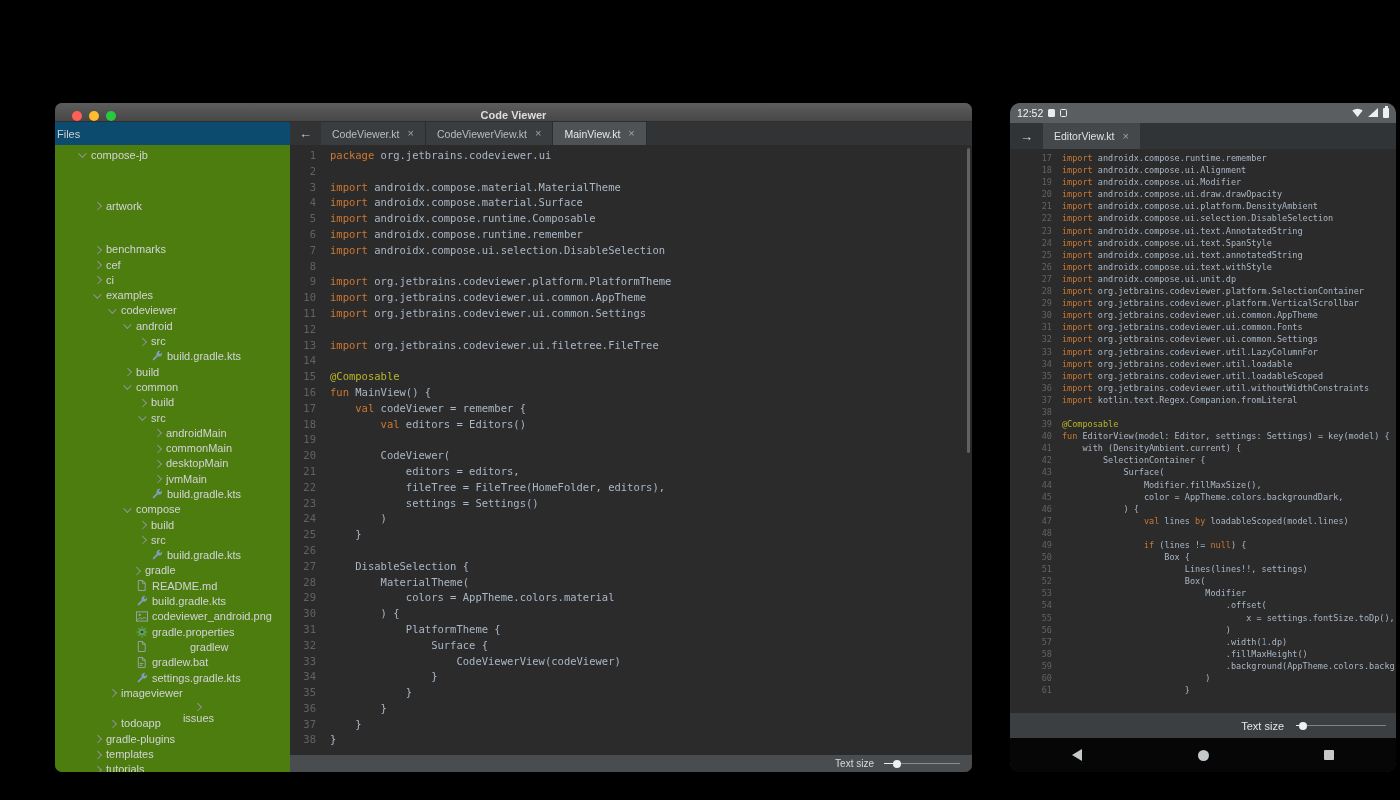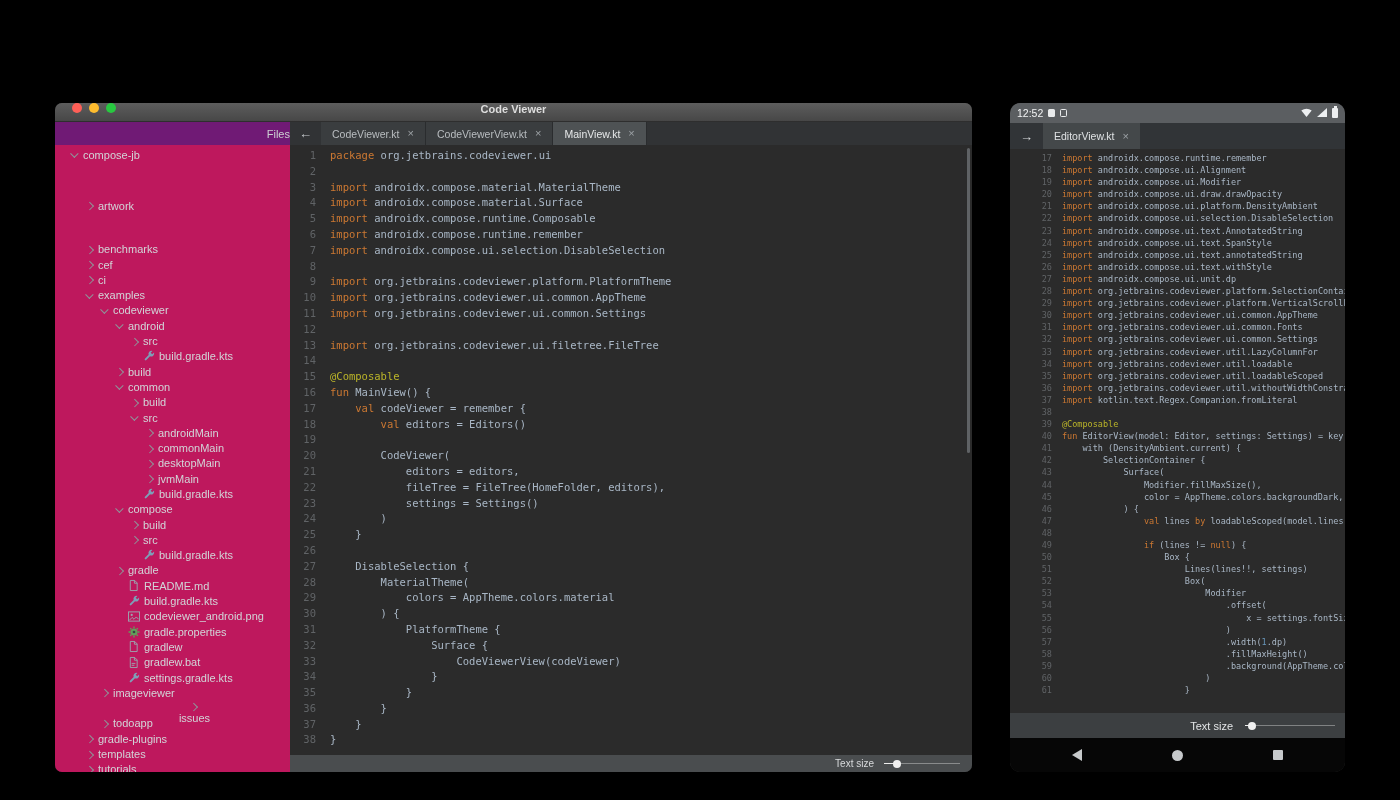--- a/index.html
+++ b/index.html
@@ -5,40 +5,40 @@
   * { box-sizing: border-box; margin: 0; padding: 0; }
   html,body { width: 1400px; height: 800px; background: #000; overflow: hidden;
     font-family: "Liberation Sans", sans-serif; position: relative; }
 
   
   .mac-window { position: absolute; left: 55px; top: 103px; width: 917px; height: 669px;
     border-radius: 7px; overflow: hidden; background: #2B2B2B;
     box-shadow: 0 18px 60px rgba(0,0,0,.65); display: flex; flex-direction: column; }
   .titlebar { height: 19px; flex: 0 0 auto; position: relative;
     background: linear-gradient(#5d5d5d, #474747); border-bottom: 1px solid #2e2e2e;
-    display: flex; align-items: flex-start; padding-left: 8px; }
+    display: flex; align-items: flex-end; padding-left: 8px; }
   .lights { display: flex; gap: 7px; margin-left: 9px; z-index: 2; }
   .light { width: 10px; height: 10px; border-radius: 50%; }
   .light.red { background: #FF5F57; } .light.yellow { background: #FEBC2E; } .light.green { background: #28C840; }
   .mac-title { position: absolute; left: 0; right: 0; text-align: center;
     font-size: 11px; font-weight: 700; color: #DEDEDE; }
 
   .header-row { display: flex; height: 23px; flex: 0 0 auto; }
-  .files-header { width: 235px; flex: 0 0 auto; background: #701a75; color: #CDD0D3;
-    font-size: 11px; display: flex; align-items: center; padding-left: 14px; justify-content: flex-end; }
+  .files-header { width: 235px; flex: 0 0 auto; background: #0c4a6e; color: #CDD0D3;
+    font-size: 11px; display: flex; align-items: center; padding-left: 2px; }
   .tabstrip { flex: 1; background: #313335; display: flex; align-items: stretch; min-width: 0; }
   .back-arrow { color: #C8CCCF; font-size: 13px; display: flex; align-items: center; padding: 0 9px; }
   .tabs { display: flex; }
   .tab { display: flex; align-items: center; gap: 8px; padding: 0 11px; font-size: 10.5px;
     color: #B9BDC0; background: #3A3D3F; border-right: 1px solid #2A2C2E; white-space: nowrap; }
   .tab.active { background: #4E5254; color: #E6E8E9; }
   .tab-close { color: #9DA2A6; font-size: 11px; line-height: 1; }
 
   .body-row { flex: 1; display: flex; min-height: 0; }
-  .sidebar { width: 235px; flex: 0 0 auto; background: #be185d; overflow: hidden; padding-top: 2px; }
+  .sidebar { width: 235px; flex: 0 0 auto; background: #4d7c0f; overflow: hidden; padding-top: 2px; padding-left: 8px; }
   .tree-row { height: 15.3px; display: flex; align-items: center; font-size: 11px;
     color: #D2D5D8; white-space: nowrap; cursor: default; }
   .chev { width: 11px; height: 11px; position: relative; flex: 0 0 auto; margin-right: 3px; }
   .chev::before { content: ""; position: absolute; left: 3px; top: 3px; width: 4.5px; height: 4.5px;
     border-top: 1.4px solid #8E959A; border-right: 1.4px solid #8E959A; }
   .chev.closed::before { transform: rotate(45deg); }
   .chev.open::before { transform: rotate(135deg); top: 2px; }
   .ticon { width: 13px; height: 13px; margin-right: 4px; flex: 0 0 auto;
     display: flex; align-items: center; justify-content: center; }
 
@@ -54,21 +54,21 @@
 
   .statusbar { height: 17px; flex: 0 0 auto; background: #4A4D4F; display: flex; align-items: center;
     justify-content: flex-end; gap: 10px; padding-right: 12px; }
   .ts-label { font-size: 10px; color: #D8DADC; }
   .slider { position: relative; width: 76px; height: 12px; }
   .slider .track { position: absolute; left: 0; right: 0; top: 5.2px; height: 1.6px; background: rgba(255,255,255,.35); }
   .slider .track-active { position: absolute; left: 0; top: 5.2px; height: 1.6px; background: #ECECEC; }
   .slider .thumb { position: absolute; top: 2px; width: 8px; height: 8px; border-radius: 50%; background: #EFEFEF; }
 
   
-  .android-window { position: absolute; left: 1010px; top: 103px; width: 335px; height: 669px;
+  .android-window { position: absolute; left: 1010px; top: 103px; width: 386px; height: 669px;
     border-radius: 10px; overflow: hidden; background: #2B2B2B; display: flex; flex-direction: column; }
   .a-status { height: 20px; flex: 0 0 auto; background: #5B5E61; display: flex; align-items: center;
     padding: 0 7px; gap: 5px; color: #F2F3F4; font-size: 10.5px; }
   .a-status .spacer { flex: 1; }
   .notif-icon { width: 7px; height: 8px; display: inline-block; }
   .notif-icon.n1 { background: #E9EBEC; border-radius: 1.5px; }
   .notif-icon.n2 { border: 1px solid #E9EBEC; border-radius: 1.5px; }
   .battery { width: 6px; height: 10px; background: #EDEFF1; border-radius: 1px; position: relative; }
   .battery::before { content: ""; position: absolute; top: -2px; left: 1.5px; width: 3px; height: 2px; background: #EDEFF1; }
 
@@ -230,21 +230,21 @@
             <span class="tree-label">src</span>
           </div>
           <div class="tree-row" style="padding-left: 87px;">
             <span class="ticon">
               <svg width="12" height="12" viewBox="0 0 14 14">
                 <path d="M12.9 3a3.6 3.6 0 0 1-4.7 4.4l-4.3 4.3a1.15 1.15 0 0 1-1.63-1.63l4.3-4.3A3.6 3.6 0 0 1 11 1.1L9 3.2l1.7 1.7z" fill="#7E9FB8"></path>
               </svg>
             </span>
             <span class="tree-label">build.gradle.kts</span>
           </div>
-          <div class="tree-row" style="padding-left: 59px;">
+          <div class="tree-row" style="padding-left: 59px; margin-left: 9px;">
             <span class="chev closed"></span>
             <span class="tree-label">gradle</span>
           </div>
           <div class="tree-row" style="padding-left: 72px;">
             <span class="ticon">
               <svg width="11" height="13" viewBox="0 0 12 13">
                 <path d="M2.5 1h4.8L10 3.7V12H2.5z" fill="none" stroke="#9AA7B0"></path>
                 <path d="M7 1v3h3" fill="none" stroke="#9AA7B0"></path>
               </svg>
             </span>
@@ -273,21 +273,21 @@
               <svg width="12" height="12" viewBox="0 0 14 14">
                 <circle cx="7" cy="7" r="4.2" fill="#5FA05A"></circle>
                 <g stroke="#5FA05A" stroke-width="1.6">
                   <path d="M7 0.6v2M7 11.4v2M0.6 7h2M11.4 7h2M2.5 2.5l1.4 1.4M10.1 10.1l1.4 1.4M11.5 2.5l-1.4 1.4M3.9 10.1l-1.4 1.4"></path>
                 </g>
                 <circle cx="7" cy="7" r="1.6" fill="#3C3F41"></circle>
               </svg>
             </span>
             <span class="tree-label">gradle.properties</span>
           </div>
-          <div class="tree-row" style="padding-left: 72px;">
+          <div class="tree-row" style="padding-left: 72px; gap: 38px;">
             <span class="ticon">
               <svg width="11" height="13" viewBox="0 0 12 13">
                 <path d="M2.5 1h4.8L10 3.7V12H2.5z" fill="none" stroke="#9AA7B0"></path>
                 <path d="M7 1v3h3" fill="none" stroke="#9AA7B0"></path>
               </svg>
             </span>
             <span class="tree-label">gradlew</span>
           </div>
           <div class="tree-row" style="padding-left: 72px;">
             <span class="ticon">

